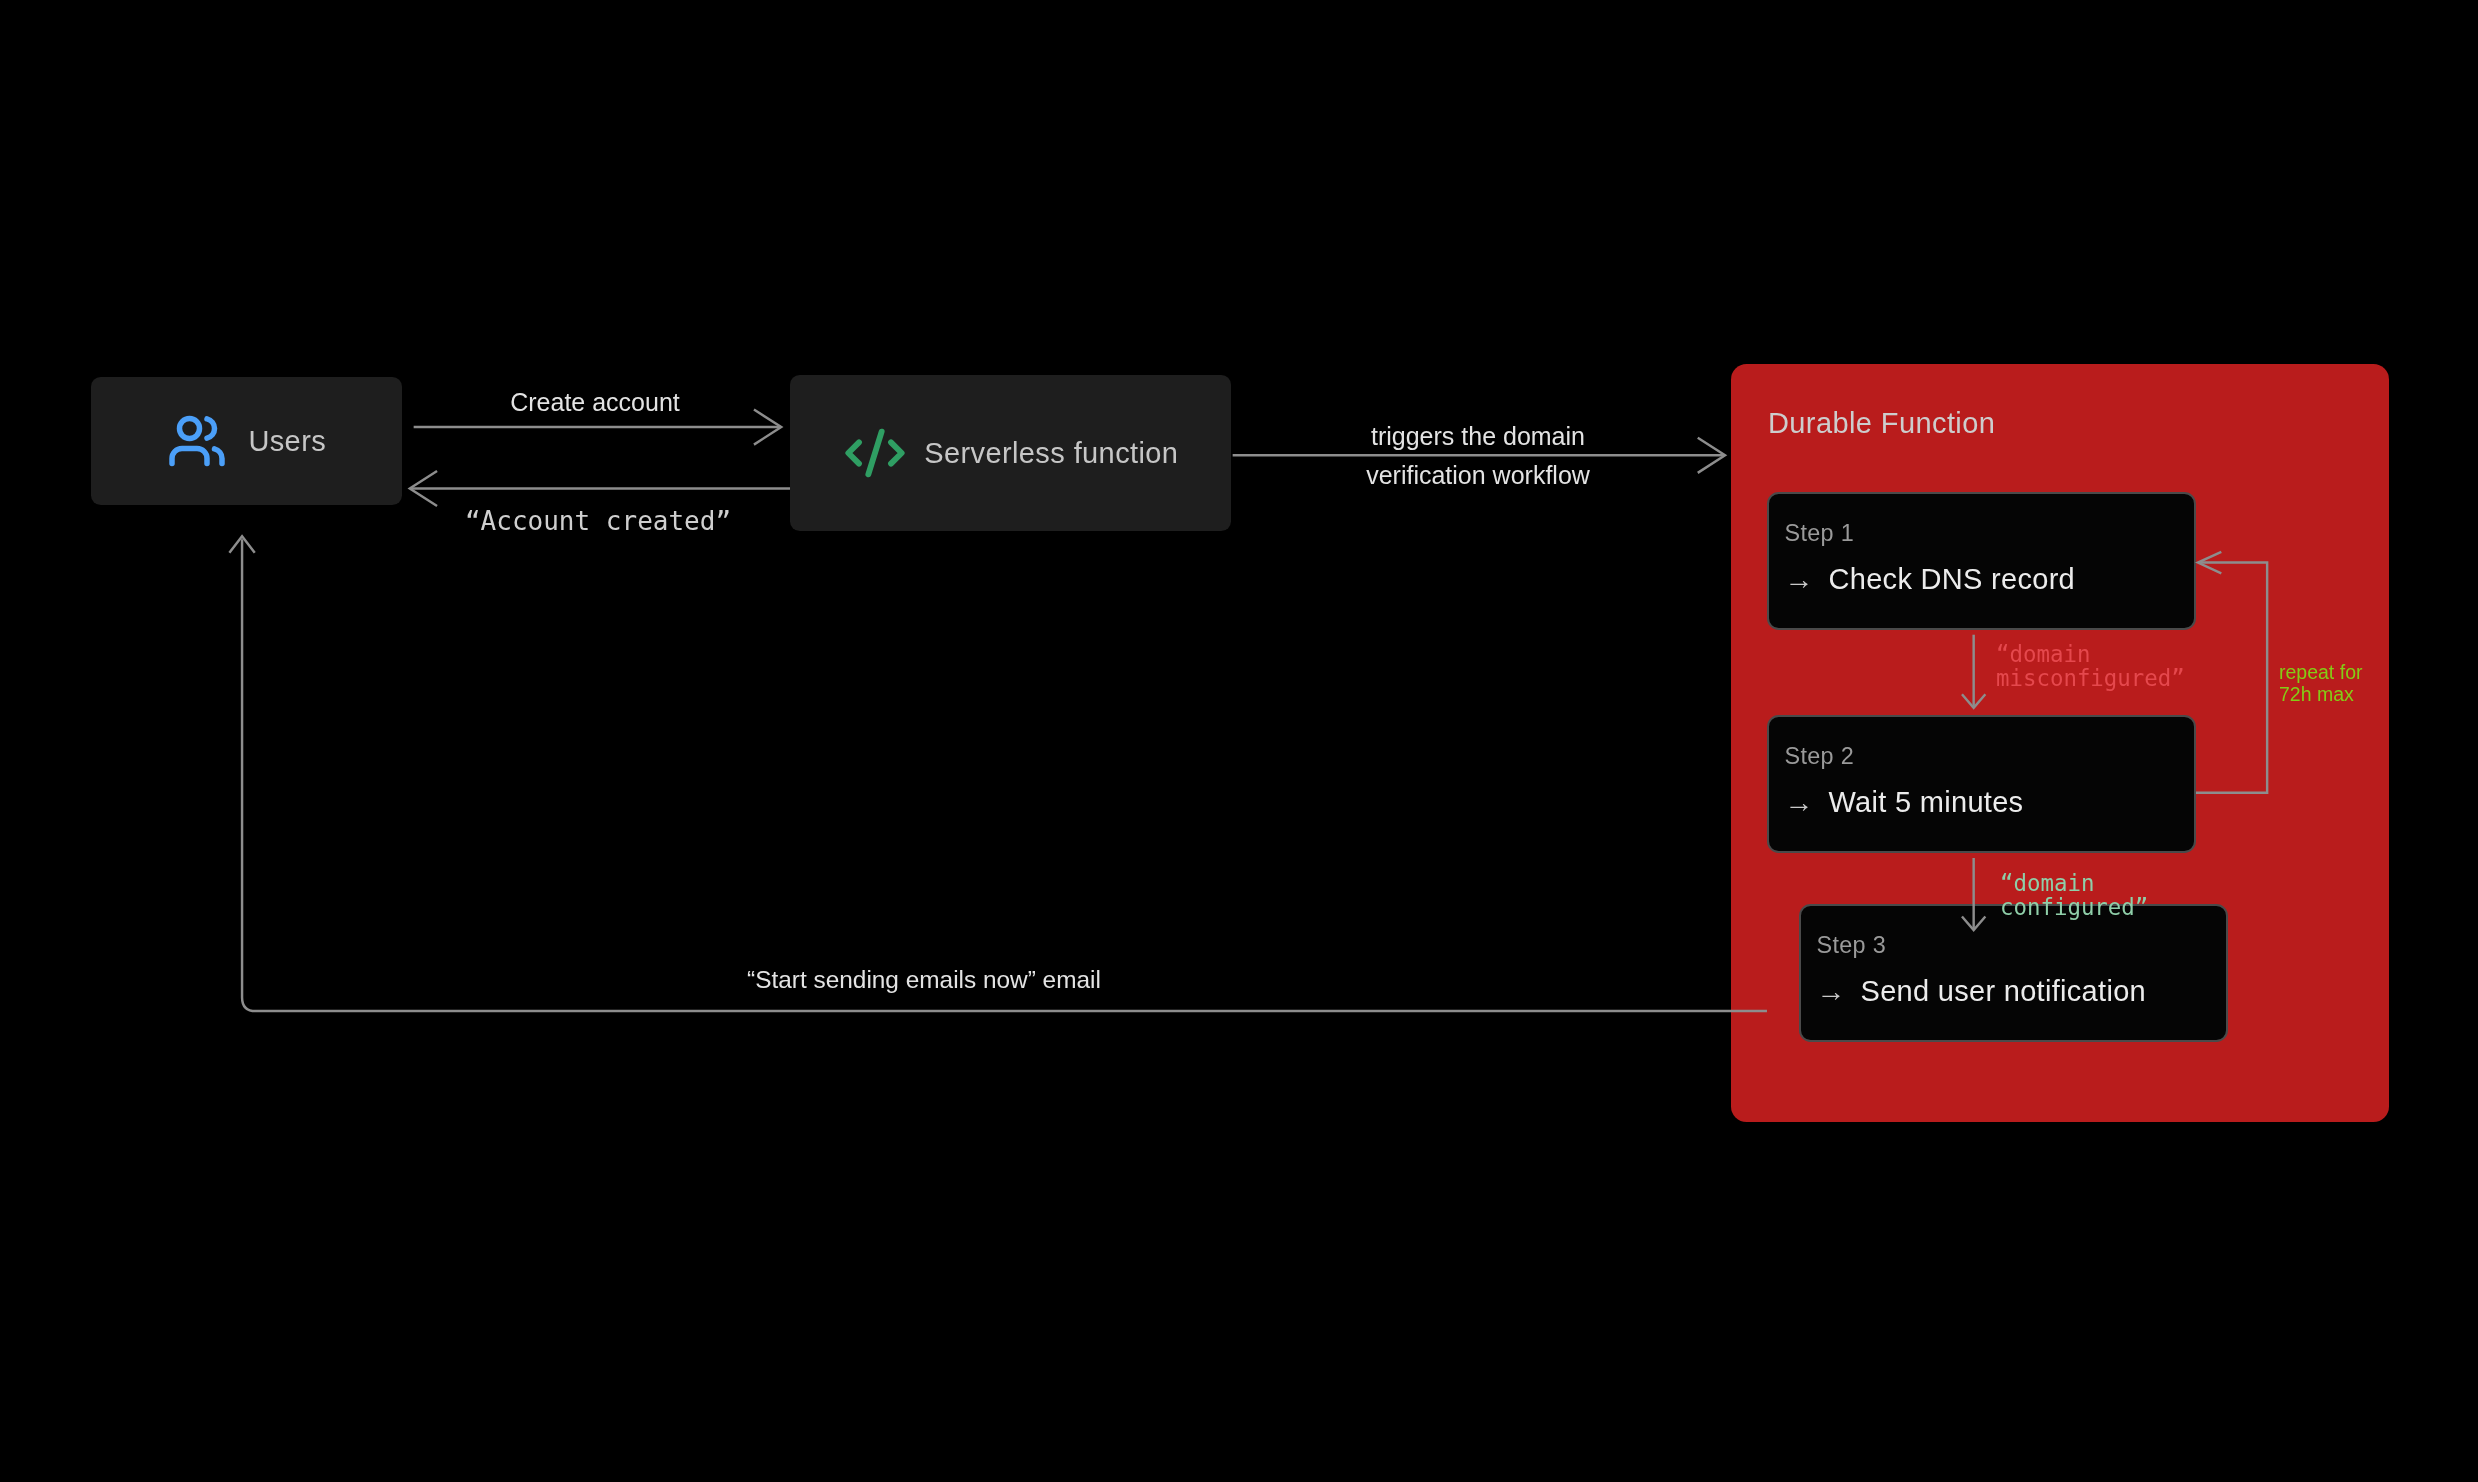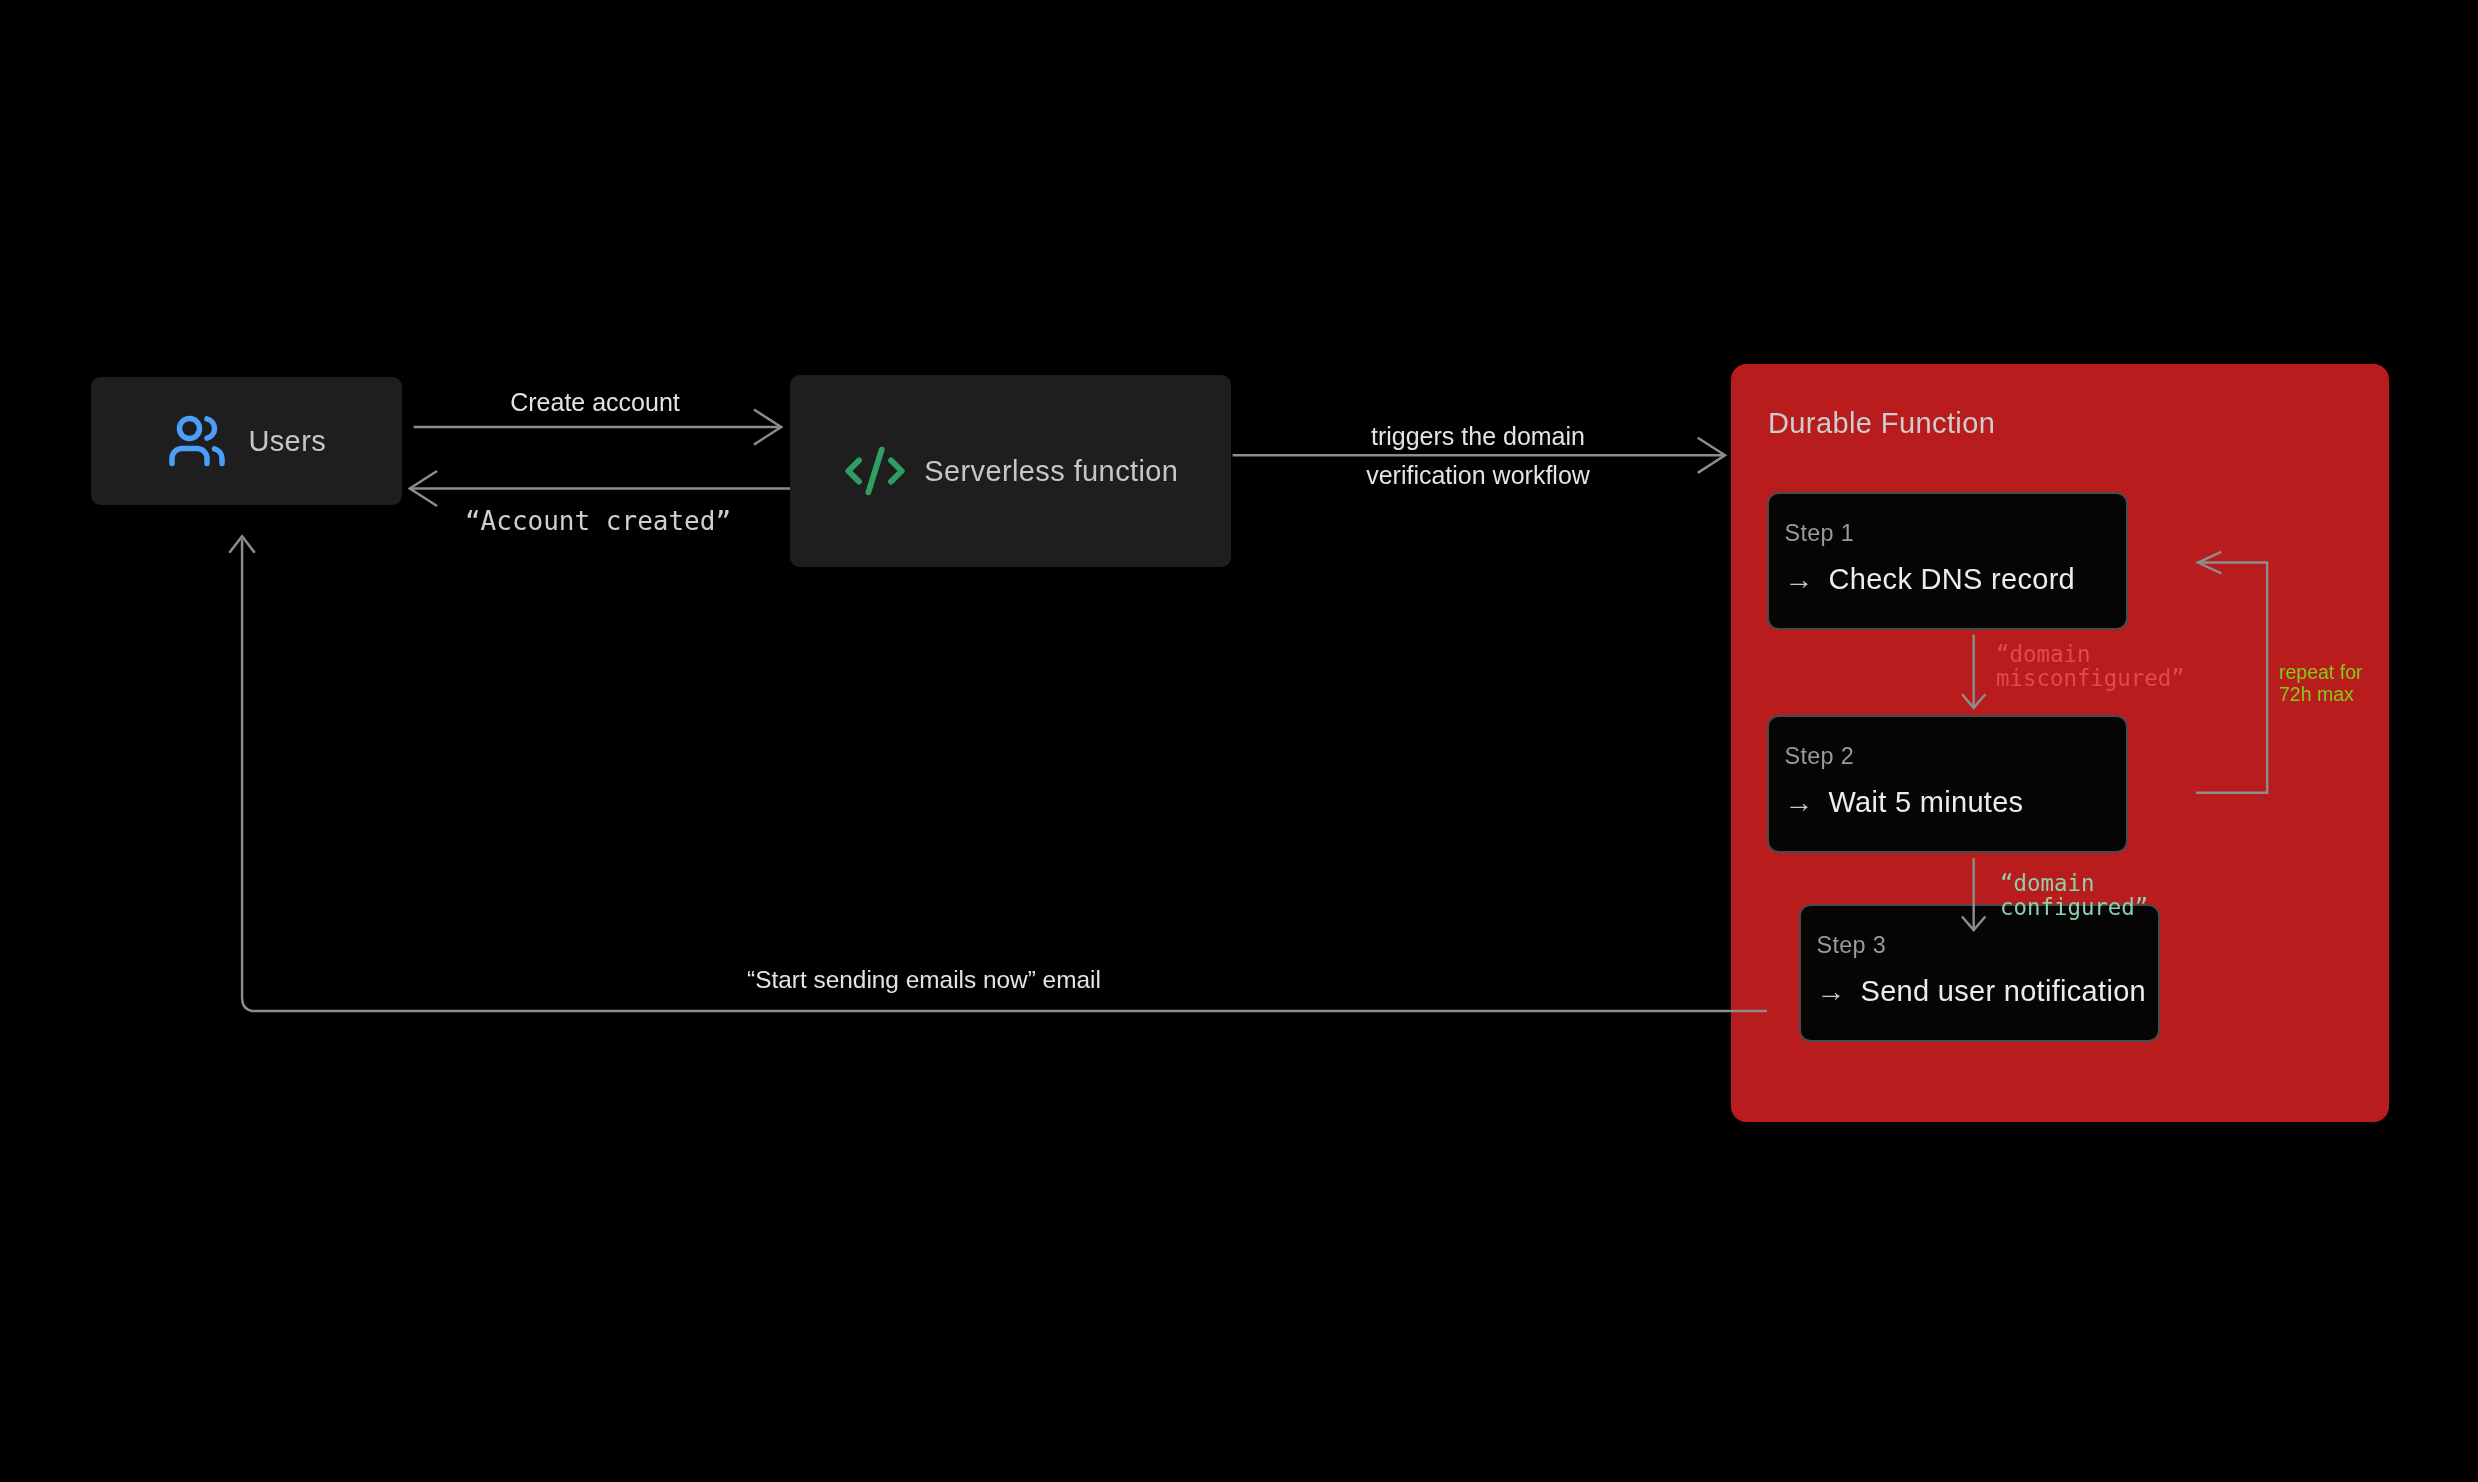--- a/index.html
+++ b/index.html
@@ -7,30 +7,30 @@
     position:relative; width:2478px; height:1482px; background:#000000;
     font-family:"Liberation Sans", sans-serif; overflow:hidden;
   }
   svg.edges { position:absolute; left:0; top:0; z-index:20; pointer-events:none; }
 
   .node {
     position:absolute; background:#1e1e1e; border-radius:9.8px; z-index:5;
     display:flex; align-items:center; justify-content:center;
   }
   #users-node { left:91px; top:377px; width:311px; height:128px; gap:21.5px; }
-  #serverless-node { left:790px; top:375px; width:441px; height:192px; gap:17.6px;text-align:center; }
+  #serverless-node { left:790px; top:375px; width:441px; height:156px; gap:17.6px;text-align:center; }
   .node-label { font-size:29px; color:#c6c6c6; letter-spacing:0.4px; white-space:nowrap; }
 
   .panel {
     position:absolute; left:1731px; top:364px; width:658px; height:758px;
     background:#b91c1c; border-radius:15.6px; z-index:5;
   }
   .panel-title { position:absolute; left:37px; top:43px; font-size:29px; color:#cdcdcd; letter-spacing:0.4px; }
   .step-card {
-    position:absolute; left:36px; width:361px; height:138px; box-sizing:border-box;
+    position:absolute; left:36px; width:429px; height:138px; box-sizing:border-box;
     background:#050505; border:2px solid #4a4a4a; border-radius:11.7px;
     padding:25px 15.6px 0 15.6px;
   }
   #step-card-1 { top:128px; }
   #step-card-2 { top:351px; }
   #step-card-3 { top:540px;margin-left:32px; }
   .step-label { font-size:23.4px; line-height:1.2; color:#9a9a9a; letter-spacing:0.3px; }
   .step-action { margin-top:15.6px; display:flex; align-items:center; gap:14.6px;
                  font-size:29px; color:#ececec; letter-spacing:0.3px; white-space:nowrap; }
   .step-glyph { color:#c9c9c9; font-size:29px; }

